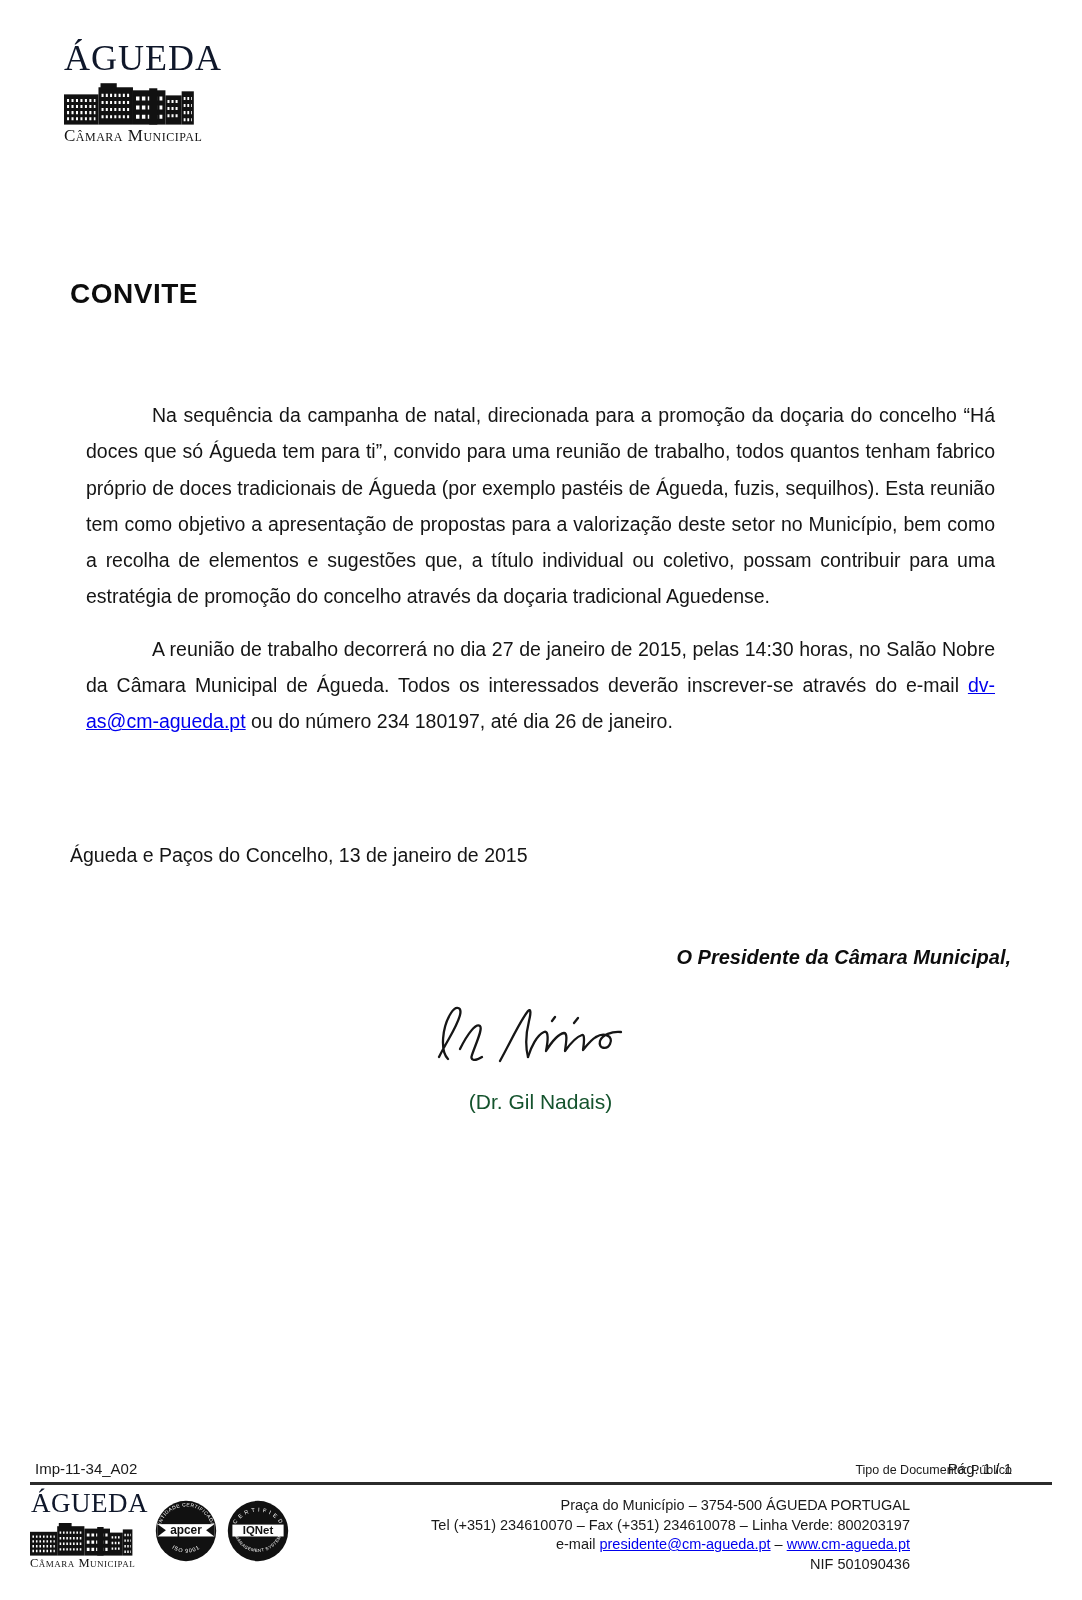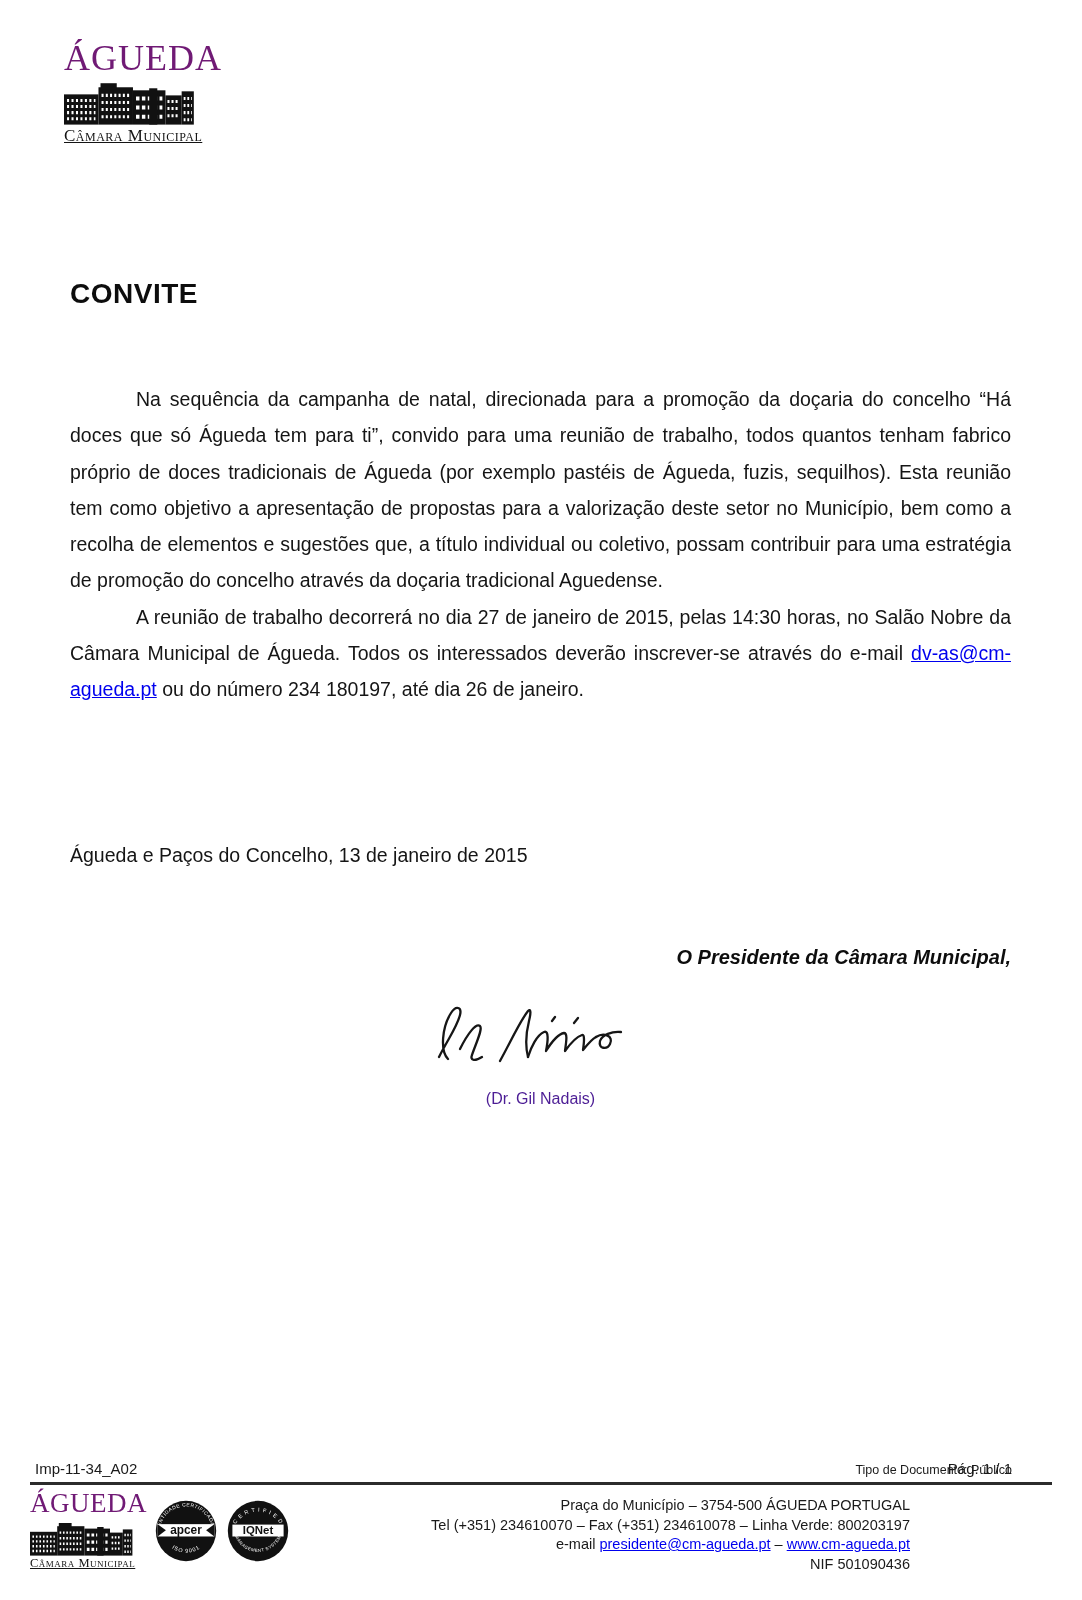--- a/index.html
+++ b/index.html
@@ -7,54 +7,54 @@
     position:relative; width:1082px; height:1600px; margin:0 auto;
     background:#ffffff; color:#111; overflow:hidden;
     font-family:"Liberation Sans", sans-serif;
     border-right:1px solid #e3e3e3;
   }
 
   
   .hdr-logo { position:absolute; left:64px; top:40px; width:150px; text-align:left; }
   .brand-name {
     font-family:"Liberation Serif", serif; font-size:36px; line-height:36px;
-    letter-spacing:1px; color:#701a75; white-space:nowrap;
+    letter-spacing:1px; color:#0f172a; white-space:nowrap;text-align:right;
   }
   .brand-bldg { display:block; margin-top:6px; }
   .brand-sub {
     font-family:"Liberation Serif", serif; font-variant:small-caps;
     font-size:17px; line-height:18px; letter-spacing:0.5px; color:#141414;
-    margin-top:2px; white-space:nowrap;text-decoration:underline;
+    margin-top:2px; white-space:nowrap;
   }
 
   
   .doc-title {
     position:absolute; left:70px; width:941px; top:278px;
     text-align:left; font-size:28px; font-weight:bold; letter-spacing:0.5px; color:#0d0d0d;
   }
   .doc-body {
     position:absolute; left:70px; width:941px; top:381px;
     font-size:19.5px; line-height:36.3px; color:#151515;
     text-align:justify;
   }
-  .doc-body p { margin:0; text-indent:66px; }
+  .doc-body p { margin:16px; text-indent:66px; }
   a.blue-link { color:#0000EE; text-decoration:underline; cursor:pointer; }
 
   .dateline {
     position:absolute; left:70px; width:941px; top:844px;
     text-align:left; font-size:19.5px; color:#151515;
   }
   .sig-role {
     position:absolute; left:70px; width:941px; top:946px;
     text-align:right; font-size:20px; font-weight:bold; font-style:italic; color:#0d0d0d;
   }
   .sig-img { position:absolute; left:424px; top:998px; }
   .sig-name {
     position:absolute; left:70px; width:941px; top:1090px;
-    text-align:center; font-size:16px; color:#4c1d95;
+    text-align:center; font-size:21px; color:#14532d;
   }
 
   
   .ftr-meta {
     position:absolute; left:35px; right:70px; top:1460px; height:20px;
     font-size:15px; color:#1a1a1a;
   }
   .ftr-meta .code { position:absolute; left:0; top:0; }
   .ftr-meta .type { position:absolute; left:0; right:0; top:3px; text-align:right; font-size:12.5px; }
   .ftr-meta .pg   { position:absolute; right:0; top:0; }

